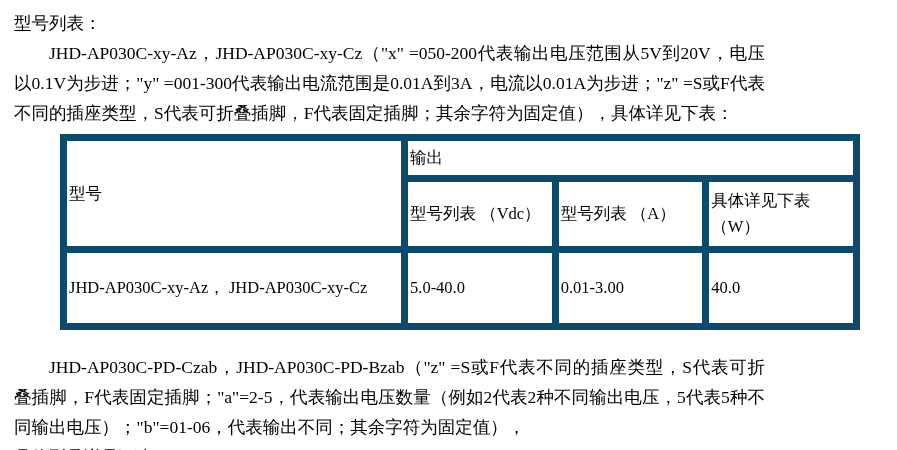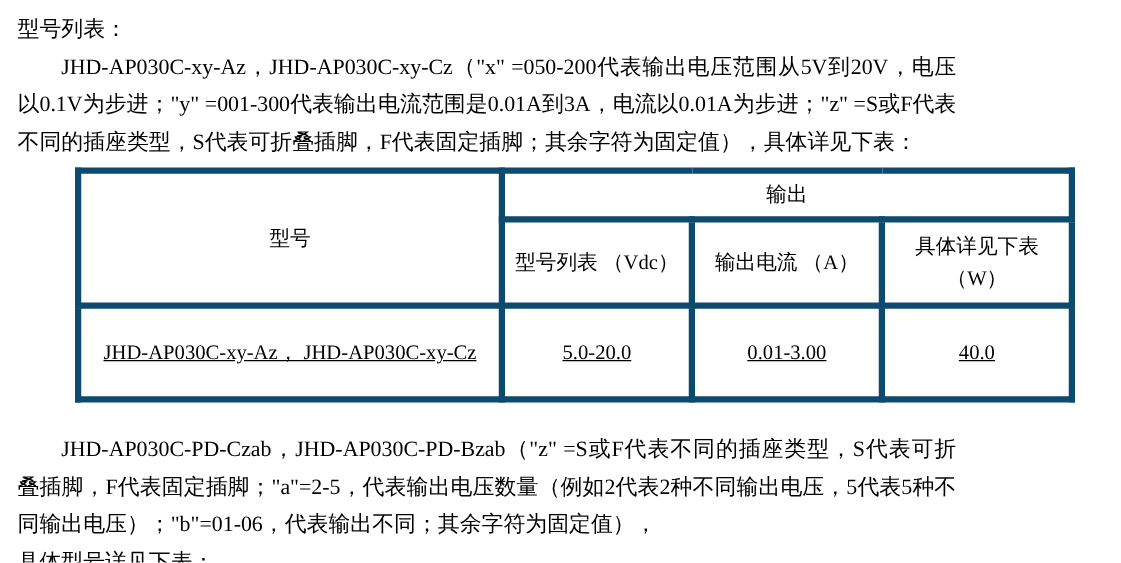--- a/index.html
+++ b/index.html
@@ -36,40 +36,38 @@
   .indent {
     text-indent: 2em;
   }
   table.spec {
     border-collapse: collapse;
     margin: 6px 0 0 46px;
     width: 800px;
     table-layout: fixed;
   }
   table.spec td, table.spec th {
-    border: 5px solid #0c4a6e;
-    text-align: center;
+    border: 7px solid #0c4a6e;
     vertical-align: middle;
     font-size: 16.5px;
     font-weight: normal;
     line-height: 26px;
     padding: 4px 2px;
   }
   td.model-col {
     width: 330px;
   }
   td.out-head {
     height: 26px;
   }
   td.sub-head {
     height: 56px;
   }
   td.value-row {
     height: 62px;
-    text-decoration: underline;
   }
   .gap {
     height: 20px;
   }
   .tail {
     margin-top: 2px;
   }
   .cut {
     overflow: hidden;
   }
@@ -85,29 +83,29 @@
 
   <table class="spec">
     <tbody>
       <tr>
         <td class="model-col" rowspan="2">型号</td>
         <td class="out-head" colspan="3">输出</td>
       </tr>
       <tr>
         <td class="sub-head">型号列表
 （Vdc）</td>
-        <td class="sub-head">输出电流
+        <td class="sub-head">型号列表
 （A）</td>
         <td class="sub-head">具体详见下表
 （W）</td>
       </tr>
       <tr>
         <td class="value-row">JHD-AP030C-xy-Az，
 JHD-AP030C-xy-Cz</td>
-        <td class="value-row">5.0-20.0</td>
+        <td class="value-row">5.0-40.0</td>
         <td class="value-row">0.01-3.00</td>
         <td class="value-row">40.0</td>
       </tr>
     </tbody>
   </table>
 
   <div class="gap"></div>
 
   <div class="para indent tail">JHD-AP030C-PD-Czab，JHD-AP030C-PD-Bzab（"z" =S或F代表不同的插座类型，S代表可折叠插脚，F代表固定插脚；"a"=2-5，代表输出电压数量（例如2代表2种不同输出电压，5代表5种不同输出电压）；"b"=01-06，代表输出不同；其余字符为固定值），</div>
 

